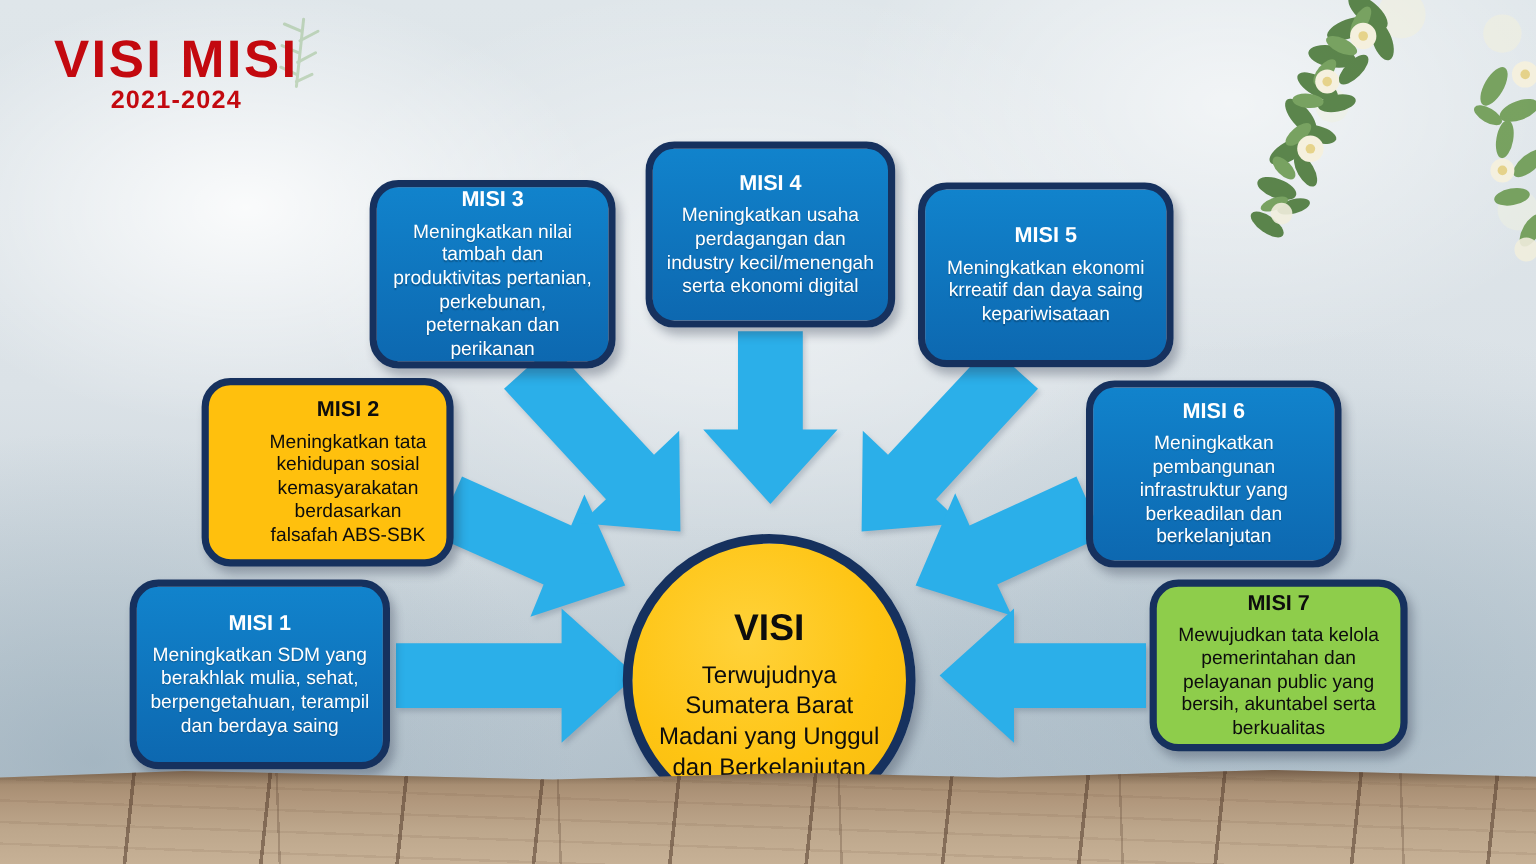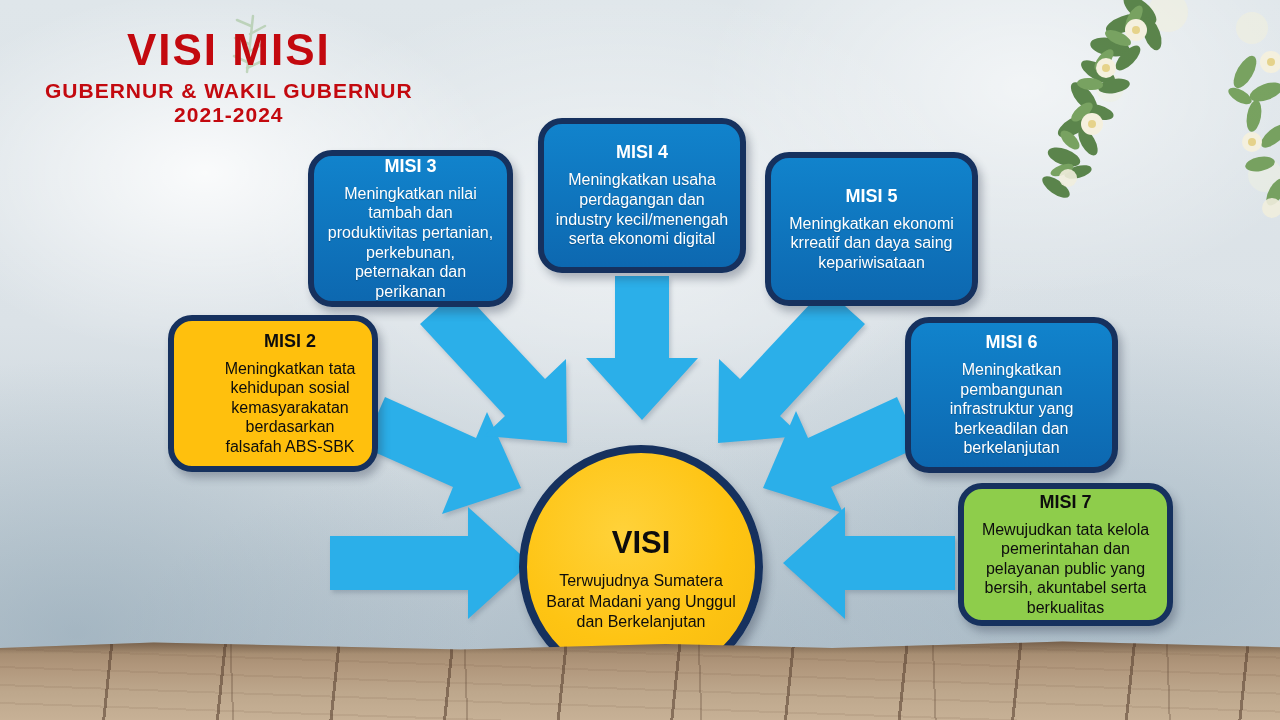--- a/index.html
+++ b/index.html
@@ -68,21 +68,21 @@
   .box.m6{left:905px;top:317px;width:213px;height:156px;}
   .box.m7{left:958px;top:483px;width:215px;height:143px;}
 
   
   .visi{position:absolute;left:519px;top:445px;width:244px;height:244px;border-radius:50%;
     border:8px solid var(--box-blue-border);
     background:radial-gradient(circle at 42% 35%, #ffd23a 0%, var(--circle-yellow) 55%, #f5b90e 100%);
     display:flex;flex-direction:column;justify-content:center;align-items:center;text-align:center;
     color:#0d0d0d;box-shadow:4px 7px 10px rgba(40,50,70,.35);}
   .visi .visi-title{font-size:31px;font-weight:bold;margin-bottom:10px;margin-top:24px;}
-  .visi .visi-text{font-size:16px;line-height:1.28;width:196px;}
+  .visi .visi-text{font-size:20px;line-height:1.28;width:196px;}
 
   
   .garland{position:absolute;right:0;top:0;opacity:.92;}
   .sprig{position:absolute;left:225px;top:14px;opacity:.38;}
 </style>
 </head>
 <body>
 
 <div class="slide">
   <div class="wall"></div>
@@ -149,34 +149,37 @@
       <circle cx="231" cy="62" r="11" fill="#f6f1dd"></circle>
         <circle cx="231" cy="62" r="4" fill="#e6d182"></circle>
       <circle cx="212" cy="142" r="10" fill="#f6f1dd"></circle>
         <circle cx="212" cy="142" r="4" fill="#e6d182"></circle>
       <circle cx="232" cy="208" r="10" fill="#f2eedb" opacity=".9"></circle>
     </g>
   </svg>
 
   <div class="header">
     <div class="t1">VISI MISI</div>
-    <div class="t2">GUBERNUR &amp; WAKIL GUBERNUR</div>
     <div class="t3">2021-2024</div>
   </div>
 
   <svg class="arrows" width="1280" height="720" viewBox="0 0 1280 720">
     <polygon points="330,536 468,536 468,507 530,563 468,619 468,590 330,590"></polygon>
     <polygon points="363,447 453,487 442,514 521,488 487,412 476,438 385,397"></polygon>
     <polygon points="420,324 505,416 484,436 567,443 566,359 545,379 460,288"></polygon>
     <polygon points="615,276 615,358 586,358 642,420 698,358 669,358 669,276"></polygon>
     <polygon points="825,288 740,379 719,359 718,443 801,436 780,416 865,324"></polygon>
     <polygon points="897,397 808,438 796,411 763,488 843,513 831,487 919,447"></polygon>
     <polygon points="955,536 845,536 845,507 783,563 845,619 845,590 955,590"></polygon>
   </svg>
 
+  <div class="box blue m1">
+    <div class="box-title">MISI 1</div>
+    <div class="box-text">Meningkatkan SDM yang berakhlak mulia, sehat, berpengetahuan, terampil dan berdaya saing</div>
+  </div>
   <div class="box yellow m2">
     <div class="box-title">MISI 2</div>
     <div class="box-text">Meningkatkan tata kehidupan sosial kemasyarakatan berdasarkan falsafah ABS-SBK</div>
   </div>
   <div class="box blue m3">
     <div class="box-title">MISI 3</div>
     <div class="box-text">Meningkatkan nilai tambah dan produktivitas pertanian, perkebunan, peternakan dan perikanan</div>
   </div>
   <div class="box blue m4">
     <div class="box-title">MISI 4</div>

